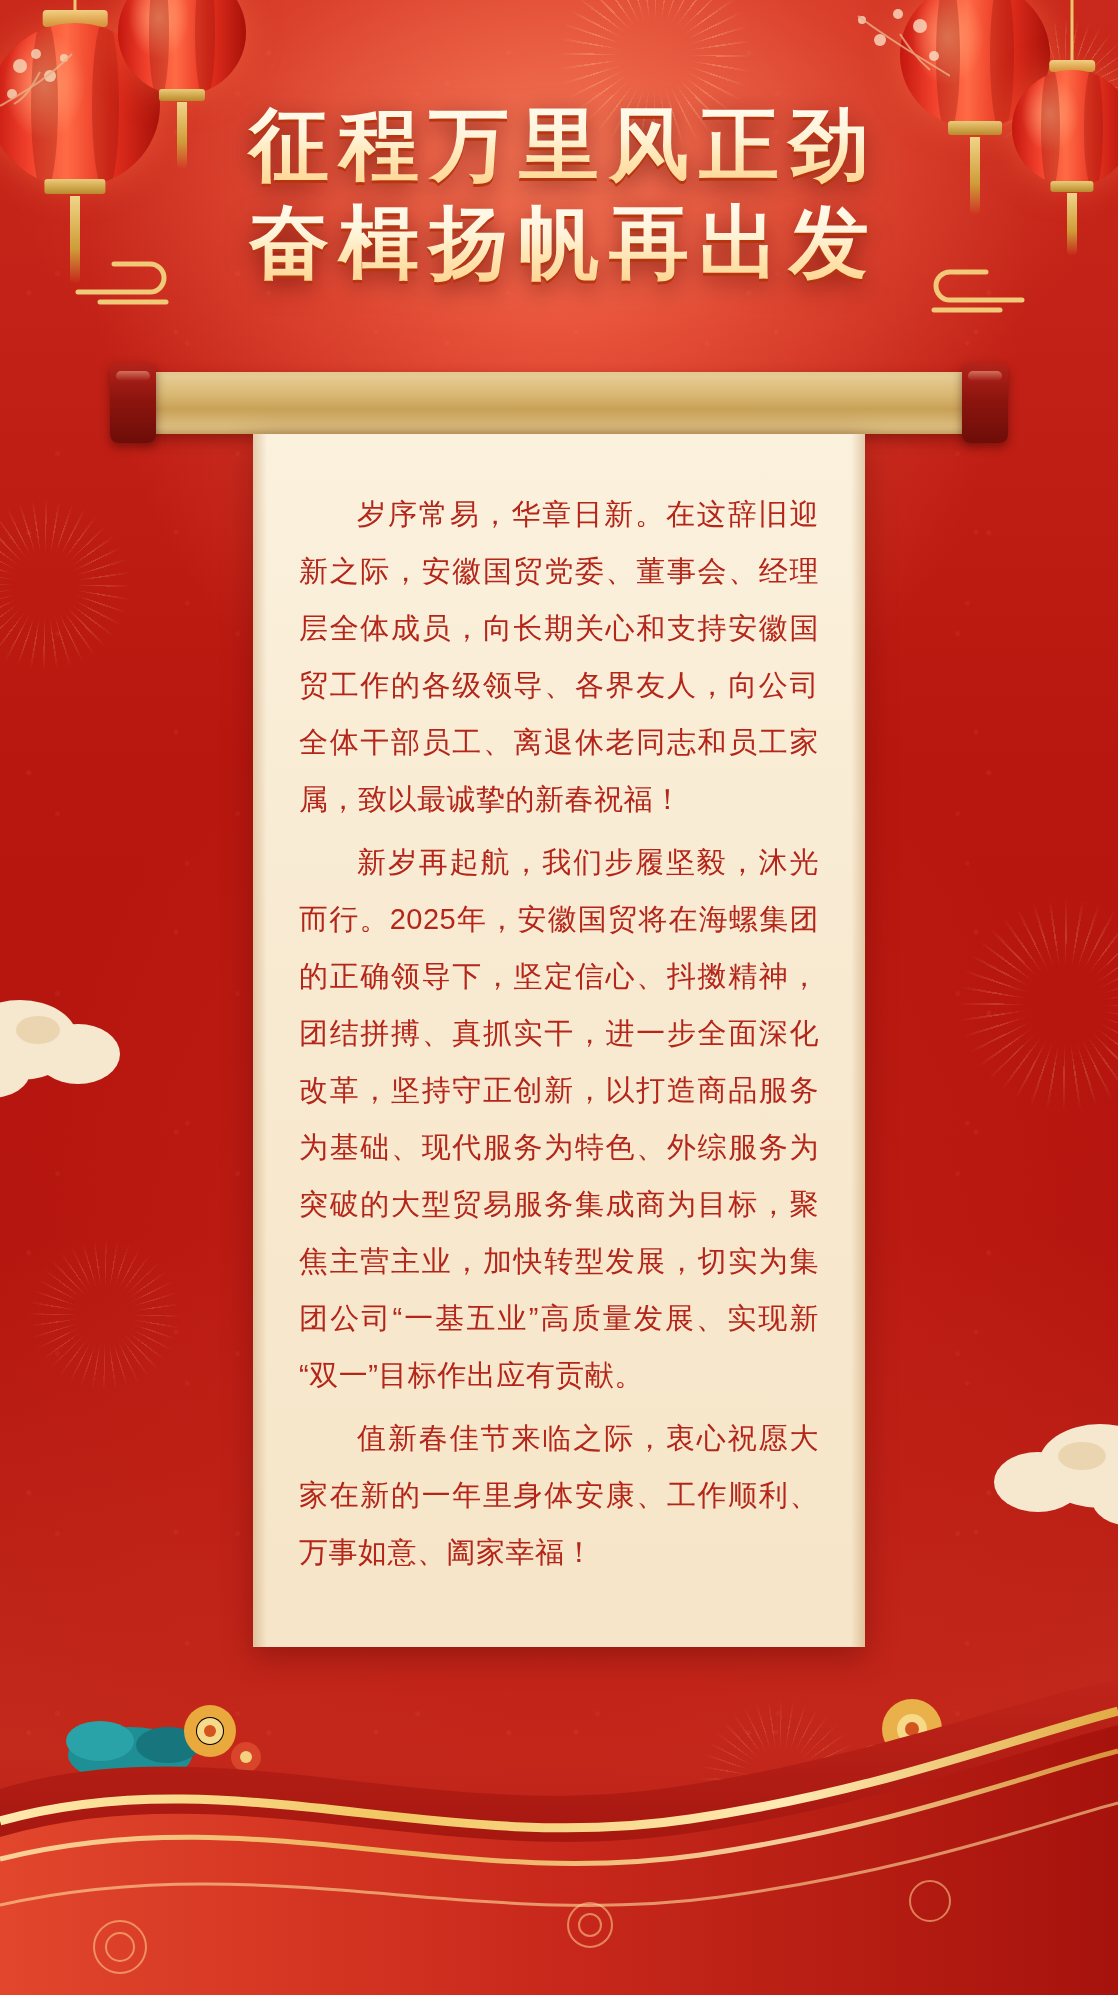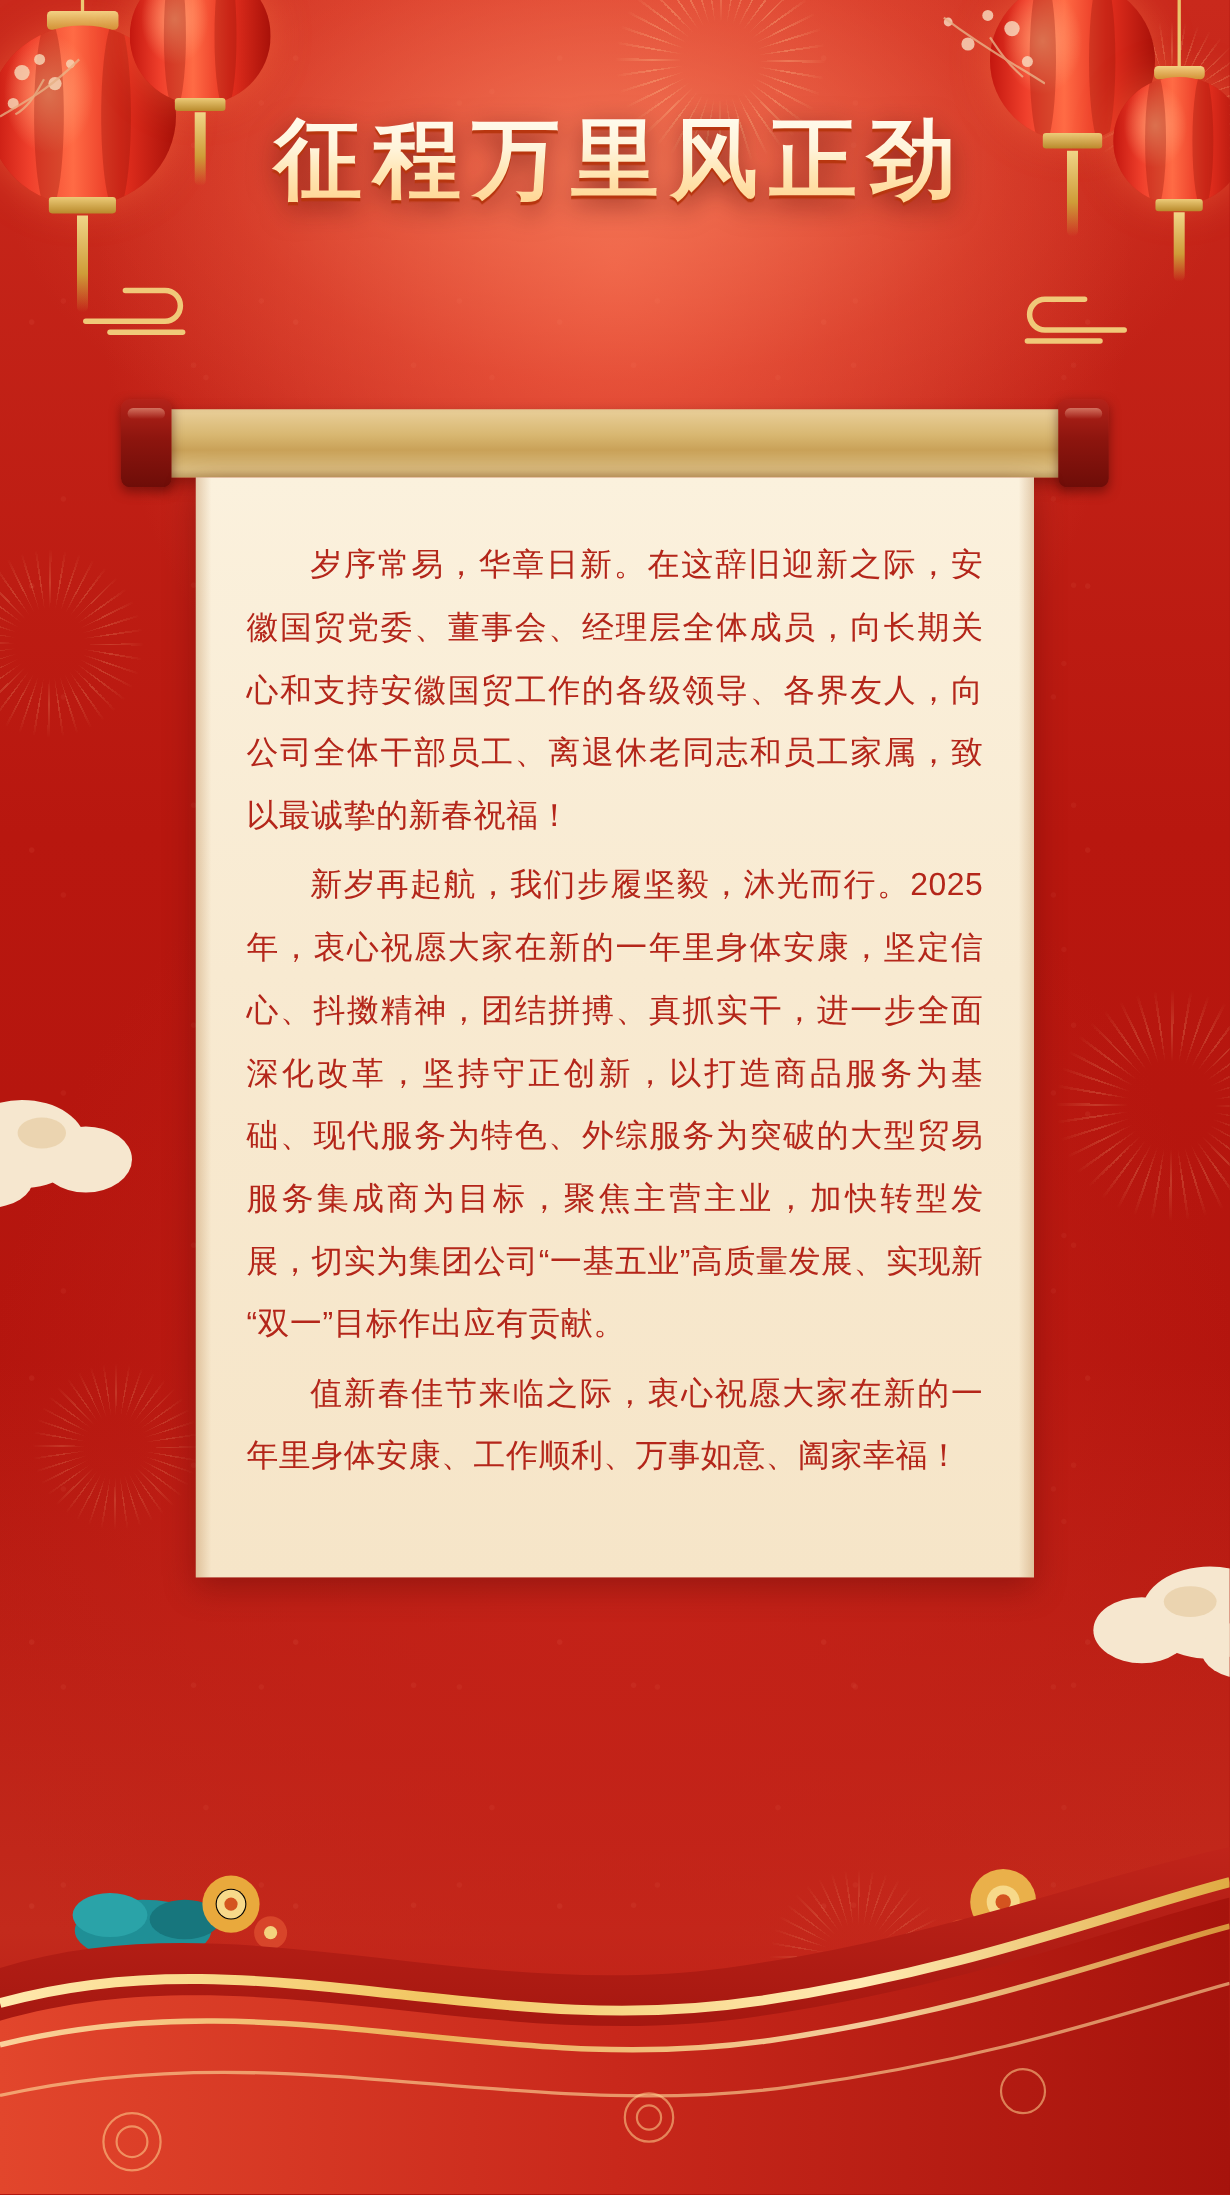--- a/index.html
+++ b/index.html
@@ -223,21 +223,21 @@
     content: "";
     position: absolute;
     left: 6px; right: 6px; top: 8px;
     height: 10px;
     border-radius: 6px;
     background: linear-gradient(180deg, rgba(255,210,180,0.45), rgba(255,210,180,0));
   }
 
   .scroll-paper {
     position: relative;
-    width: 762px;
+    width: 612px;
     margin: 0 auto;
     min-height: 1000px;
     padding: 52px 46px 60px 46px;
     box-sizing: border-box;
     background: linear-gradient(180deg, #fbf1dd 0%, #f8ead1 45%, #f6e5c8 100%);
     box-shadow: 0 10px 28px rgba(80,8,4,0.38);
   }
   .scroll-paper::before,
   .scroll-paper::after {
     content: "";
@@ -377,30 +377,31 @@
       <ellipse cx="78" cy="82" rx="44" ry="30"></ellipse>
       <ellipse cx="172" cy="100" rx="40" ry="26"></ellipse>
     </g>
     <g fill="#e8cfa8" opacity="0.8">
       <ellipse cx="122" cy="56" rx="24" ry="14"></ellipse>
     </g>
   </svg>
 
   <div class="headline">
     <span class="line">征程万里风正劲</span>
+    <span class="line">奋楫扬帆再出发</span>
   </div>
 
   <div class="scroll">
     <div class="scroll-rod">
       <div class="rod-cap left"></div>
       <div class="rod-cap right"></div>
     </div>
     <div class="scroll-paper">
       <p class="letter-p">岁序常易，华章日新。在这辞旧迎新之际，安徽国贸党委、董事会、经理层全体成员，向长期关心和支持安徽国贸工作的各级领导、各界友人，向公司全体干部员工、离退休老同志和员工家属，致以最诚挚的新春祝福！</p>
-      <p class="letter-p">新岁再起航，我们步履坚毅，沐光而行。2025年，衷心祝愿大家在新的一年里身体安康，坚定信心、抖擞精神，团结拼搏、真抓实干，进一步全面深化改革，坚持守正创新，以打造商品服务为基础、现代服务为特色、外综服务为突破的大型贸易服务集成商为目标，聚焦主营主业，加快转型发展，切实为集团公司“一基五业”高质量发展、实现新“双一”目标作出应有贡献。</p>
+      <p class="letter-p">新岁再起航，我们步履坚毅，沐光而行。2025年，安徽国贸将在海螺集团的正确领导下，坚定信心、抖擞精神，团结拼搏、真抓实干，进一步全面深化改革，坚持守正创新，以打造商品服务为基础、现代服务为特色、外综服务为突破的大型贸易服务集成商为目标，聚焦主营主业，加快转型发展，切实为集团公司“一基五业”高质量发展、实现新“双一”目标作出应有贡献。</p>
       <p class="letter-p">值新春佳节来临之际，衷心祝愿大家在新的一年里身体安康、工作顺利、万事如意、阖家幸福！</p>
     </div>
   </div>
 
   <svg class="flower-cluster cluster-left" viewBox="0 0 230 150">
     <g>
       <ellipse cx="70" cy="110" rx="62" ry="28" fill="#1f8f96"></ellipse>
       <ellipse cx="40" cy="96" rx="34" ry="20" fill="#2aa3a8"></ellipse>
       <ellipse cx="108" cy="100" rx="32" ry="18" fill="#17767d"></ellipse>
       <circle cx="150" cy="86" r="26" fill="#e9a93c"></circle>

